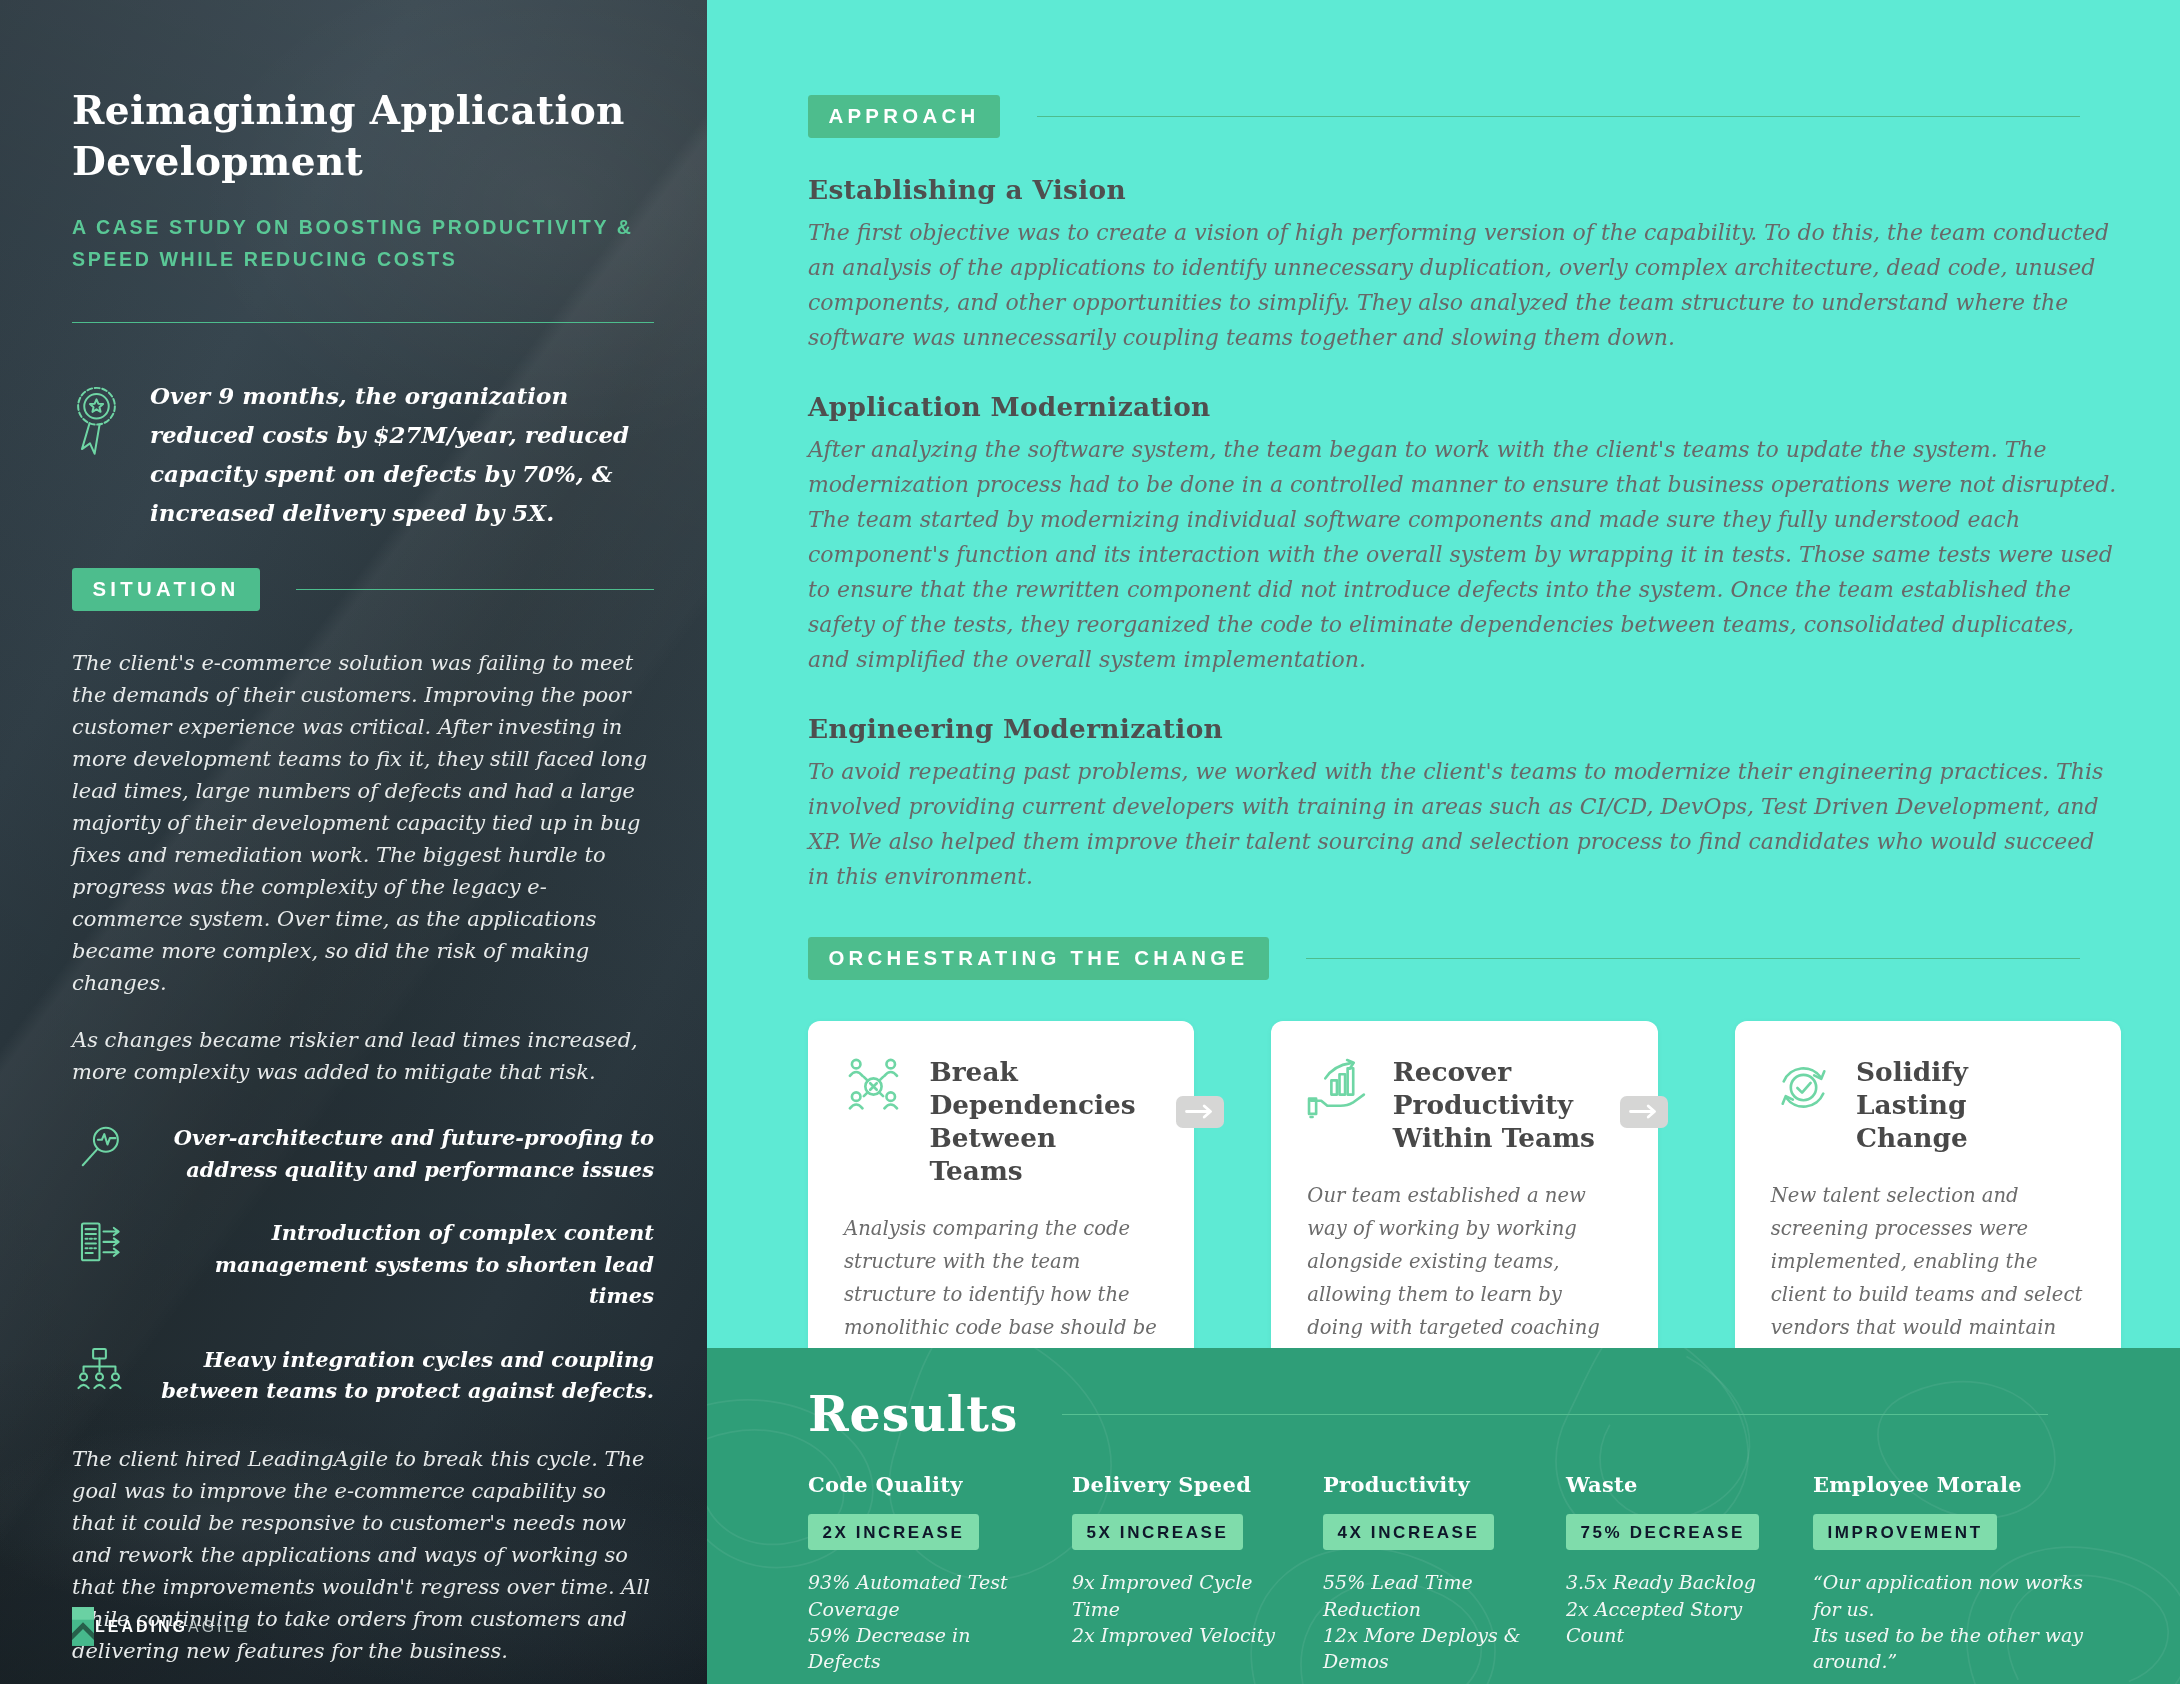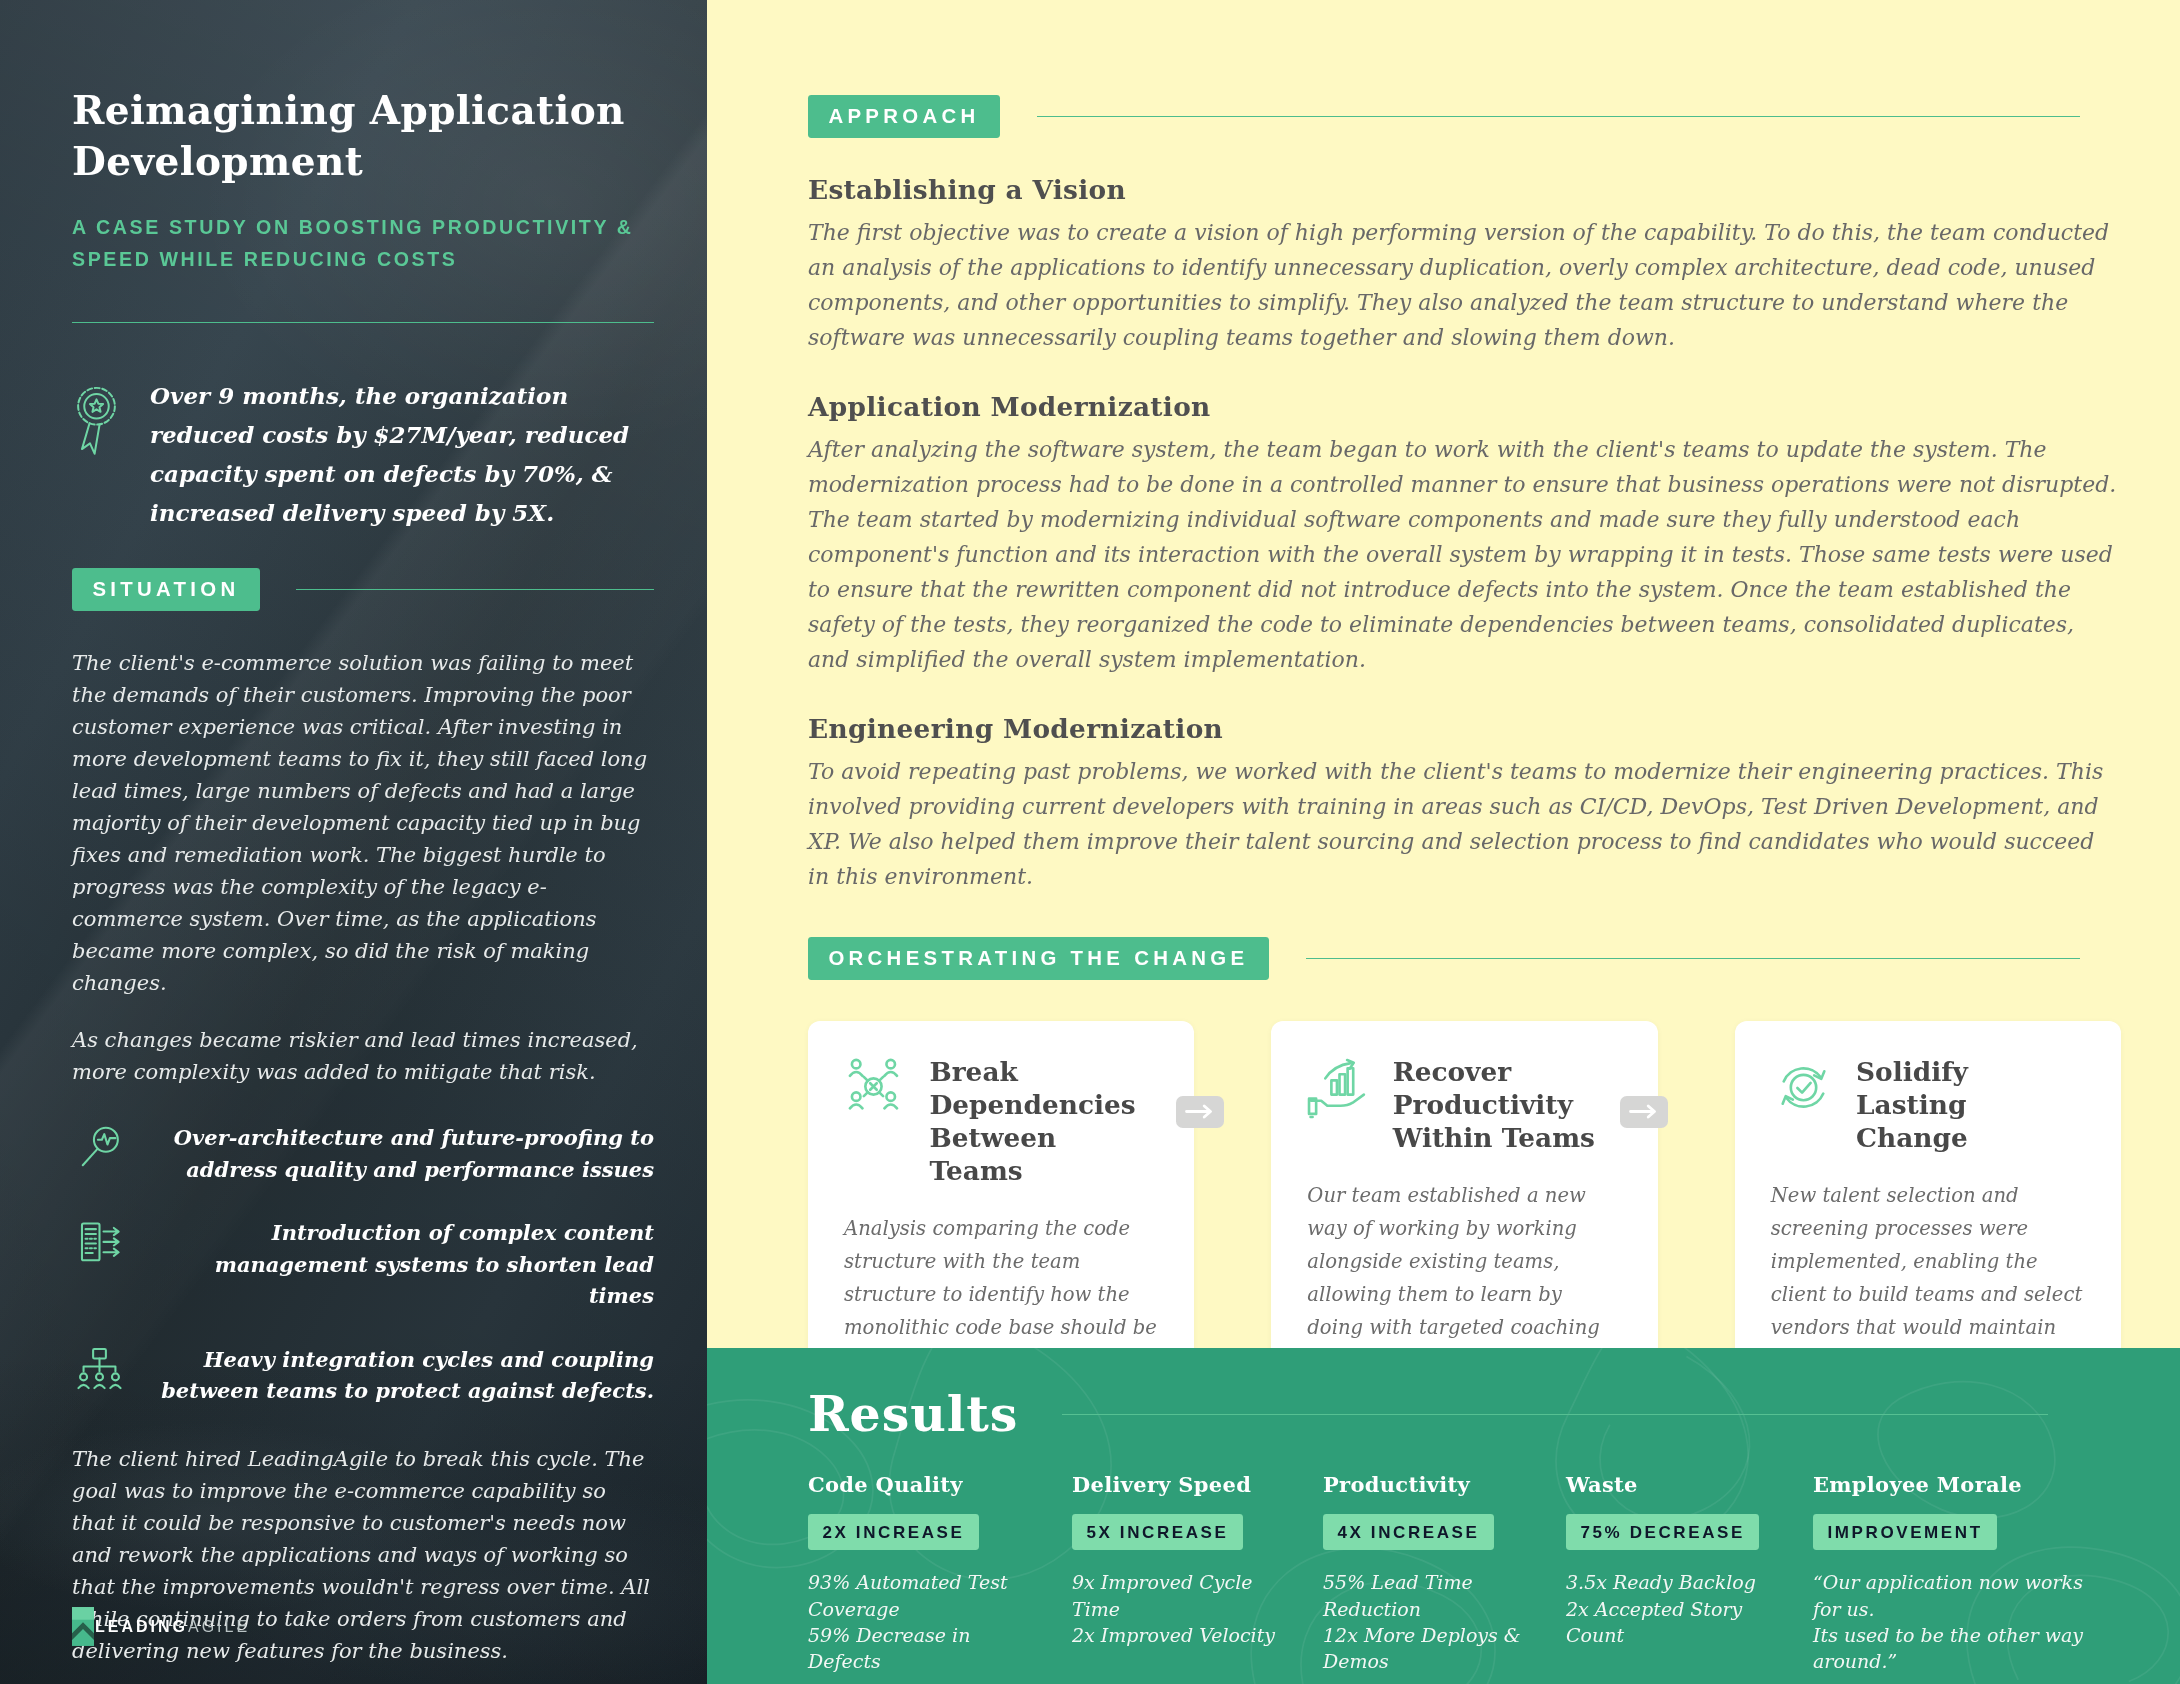--- a/index.html
+++ b/index.html
@@ -45,21 +45,21 @@
   .bullets{ margin-top:34px;text-align:right; }
   .bullet{ display:flex; gap:25.6px; align-items:flex-start; margin-bottom:32px; }
   .bullet .b-icon{ flex:0 0 55px; display:flex; justify-content:center; }
   .bullet .b-txt{ font-size:21px; line-height:31.5px; font-weight:bold; font-style:italic; color:#ffffff; }
   .logo{ position:absolute; left:72px; bottom:39px; display:flex; align-items:center; gap:1px; z-index:3; }
   .logo-text{ font-family:"Liberation Sans",sans-serif; font-size:16px; letter-spacing:3px; }
   .logo-text .lead{ color:#ffffff; font-weight:bold; }
   .logo-text .agile{ color:#b9c3c5; font-weight:normal; }
 
   
-  .main{ position:absolute; left:707px; top:0; width:1474px; height:1532px; background:#fef9c3;
+  .main{ position:absolute; left:707px; top:0; width:1474px; height:1532px; background:#5eead4;
     padding:95px 60px 0 101px; }
   .label-row{ display:flex; align-items:center; }
   .label-row .line{ flex:1; border-top:1.7px solid #4dbd8d; margin-left:37px; margin-right:41px; }
   h2.sec{ font-size:26.4px; font-weight:bold; color:#4f4f4f; margin-top:36px; letter-spacing:0.3px; }
   .sec-p{ font-size:22px; line-height:35px; font-style:italic; color:#686868; margin-top:10.2px; max-width:1319px; }
 
   .orc-row{ margin-top:43px; }
   .cards{ position:relative; margin-top:41px; display:flex; gap:77px; }
   .card{ background:#ffffff; border-radius:12px; width:395px; min-height:392px; padding:34px 36px;
     box-shadow:0 1.7px 6.8px rgba(0,0,0,0.04); }

